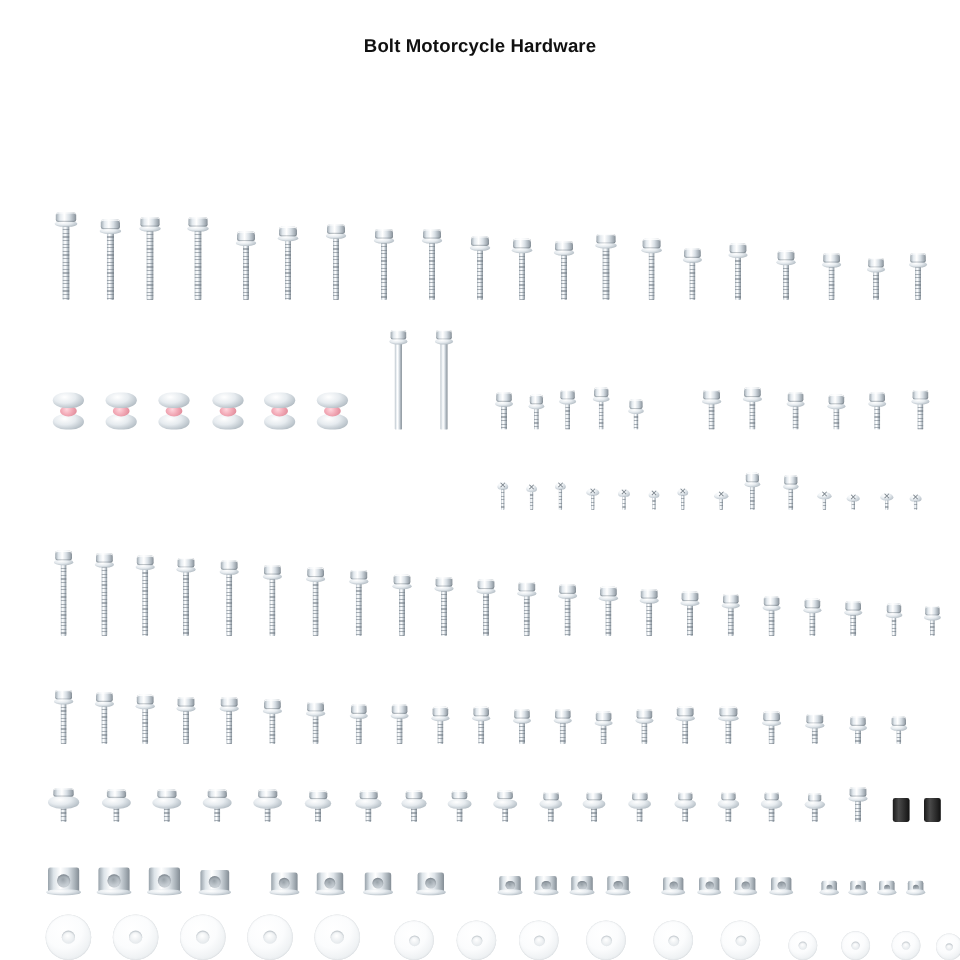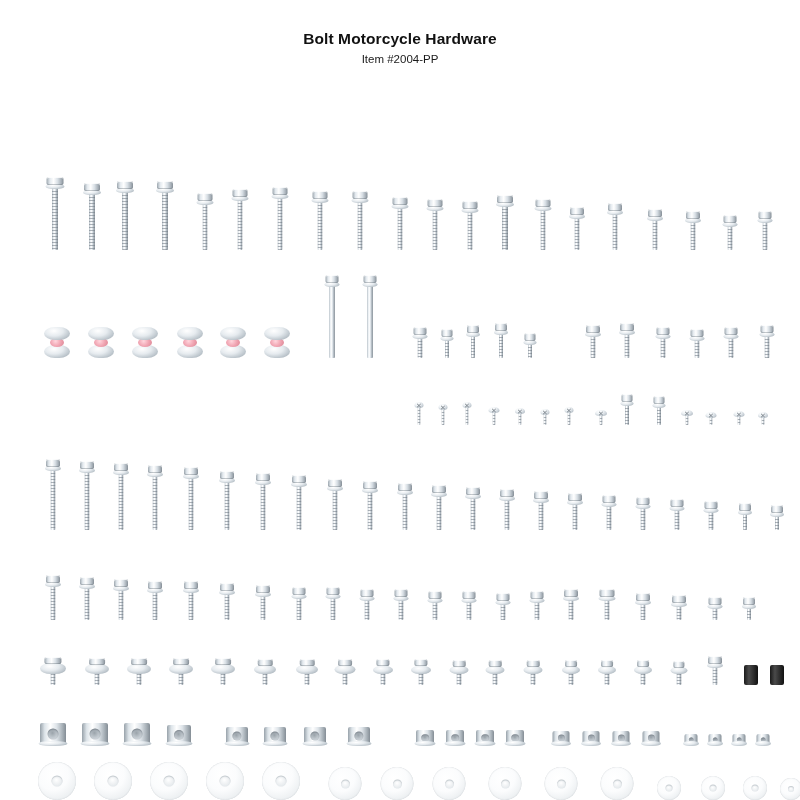--- a/index.html
+++ b/index.html
@@ -171,21 +171,20 @@
     line-height: 1;
   }
 </style>
 </head>
 <body>
 
 <div id="product-sheet">
 
   <div class="header">
     <div class="brand-line">Bolt Motorcycle Hardware</div>
-    <div class="item-number">Item #2004-PP</div>
   </div>
 
   <div class="parts-area" id="parts-area">
       <div class="part-row" style="top: 20px; height: 100px;">
         <div class="part" style="left: 40px; bottom: 0px; width: 30px; height: 100px;">
           <div class="shaft threaded" style="width: 6px; height: 62px; bottom: 0px;"></div>
           <div class="flange" style="width: 19px; height: 5px; bottom: 61px;"></div>
           <div class="hexhead" style="width: 17px; height: 8px; bottom: 65px;"></div>
         </div>
         <div class="part" style="left: 77px; bottom: 0px; width: 30px; height: 100px;">

